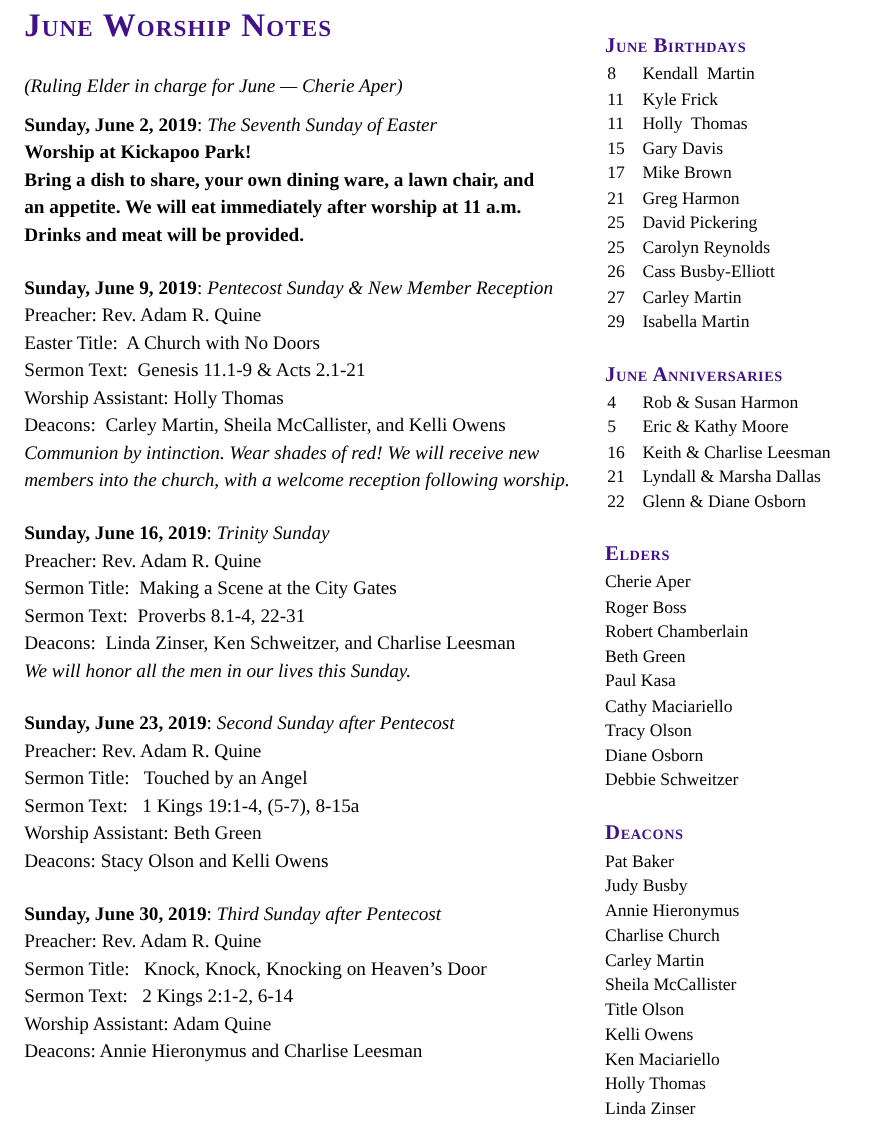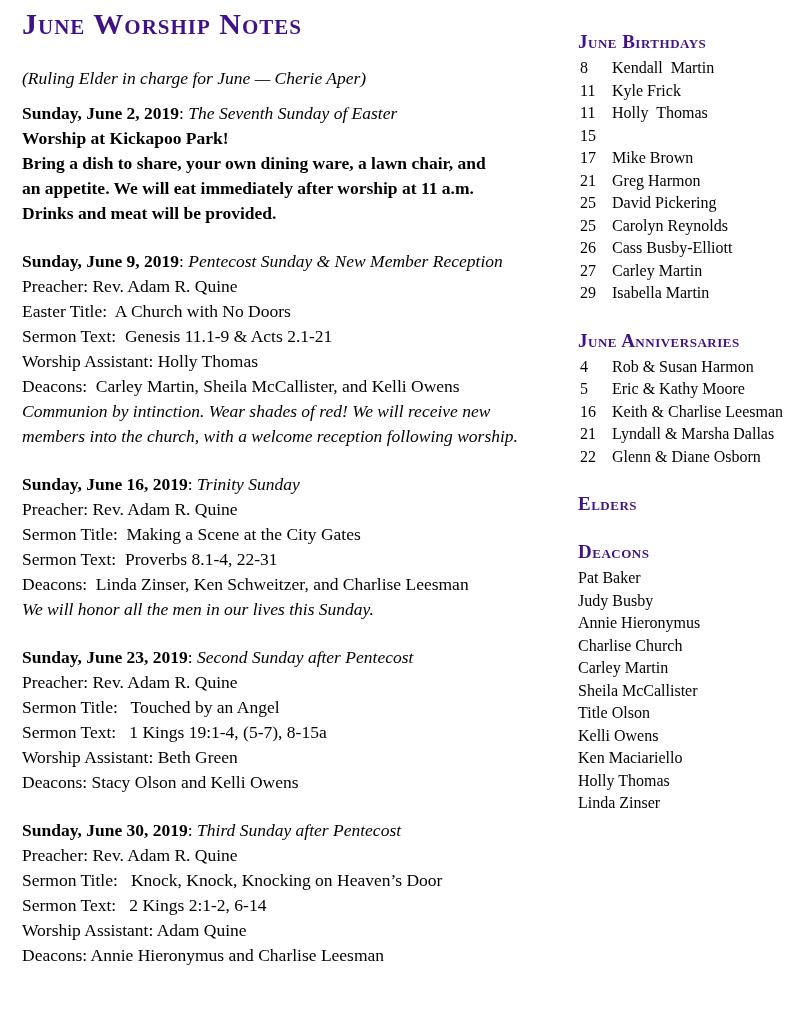--- a/index.html
+++ b/index.html
@@ -6,21 +6,21 @@
   html, body { background: #ffffff; }
   body {
     width: 800px; height: 1033px;
     font-family: "Liberation Serif", "DejaVu Serif", serif;
     color: #000000;
     overflow: hidden;
   }
   .page {
     display: flex;
     padding: 6px 6px 0 22px;
-    width: 100%; height: 100%; gap: 28px;
+    width: 100%; height: 100%;
   }
   .col-left { width: 524px; flex: 0 0 524px; }
   .col-right { flex: 1 1 auto; padding-top: 24px; padding-left: 4px; }
 
   .doc-title {
     font-variant: small-caps;
     font-weight: bold;
     font-size: 30px;
     letter-spacing: 1px;
     color: #411287;
@@ -128,21 +128,21 @@
   </div>
 
   <div class="col-right">
 
     <div class="side-section">
       <div class="side-heading">June Birthdays</div>
       <div class="side-list">
           <div class="side-row"><span class="day">8</span><span class="who">Kendall  Martin</span></div>
           <div class="side-row"><span class="day">11</span><span class="who">Kyle Frick</span></div>
           <div class="side-row"><span class="day">11</span><span class="who">Holly  Thomas</span></div>
-          <div class="side-row"><span class="day">15</span></div>
+          <div class="side-row"><span class="day">15</span><span class="who">Gary Davis</span></div>
           <div class="side-row"><span class="day">17</span><span class="who">Mike Brown</span></div>
           <div class="side-row"><span class="day">21</span><span class="who">Greg Harmon</span></div>
           <div class="side-row"><span class="day">25</span><span class="who">David Pickering</span></div>
           <div class="side-row"><span class="day">25</span><span class="who">Carolyn Reynolds</span></div>
           <div class="side-row"><span class="day">26</span><span class="who">Cass Busby-Elliott</span></div>
           <div class="side-row"><span class="day">27</span><span class="who">Carley Martin</span></div>
           <div class="side-row"><span class="day">29</span><span class="who">Isabella Martin</span></div>
         </div>
     </div>
 
@@ -152,20 +152,31 @@
           <div class="side-row"><span class="day">4</span><span class="who">Rob &amp; Susan Harmon</span></div>
           <div class="side-row"><span class="day">5</span><span class="who">Eric &amp; Kathy Moore</span></div>
           <div class="side-row"><span class="day">16</span><span class="who">Keith &amp; Charlise Leesman</span></div>
           <div class="side-row"><span class="day">21</span><span class="who">Lyndall &amp; Marsha Dallas</span></div>
           <div class="side-row"><span class="day">22</span><span class="who">Glenn &amp; Diane Osborn</span></div>
         </div>
     </div>
 
     <div class="side-section">
       <div class="side-heading">Elders</div>
+      <div class="side-list">
+          <div class="side-name">Cherie Aper</div>
+          <div class="side-name">Roger Boss</div>
+          <div class="side-name">Robert Chamberlain</div>
+          <div class="side-name">Beth Green</div>
+          <div class="side-name">Paul Kasa</div>
+          <div class="side-name">Cathy Maciariello</div>
+          <div class="side-name">Tracy Olson</div>
+          <div class="side-name">Diane Osborn</div>
+          <div class="side-name">Debbie Schweitzer</div>
+        </div>
     </div>
 
     <div class="side-section">
       <div class="side-heading">Deacons</div>
       <div class="side-list">
           <div class="side-name">Pat Baker</div>
           <div class="side-name">Judy Busby</div>
           <div class="side-name">Annie Hieronymus</div>
           <div class="side-name">Charlise Church</div>
           <div class="side-name">Carley Martin</div>

